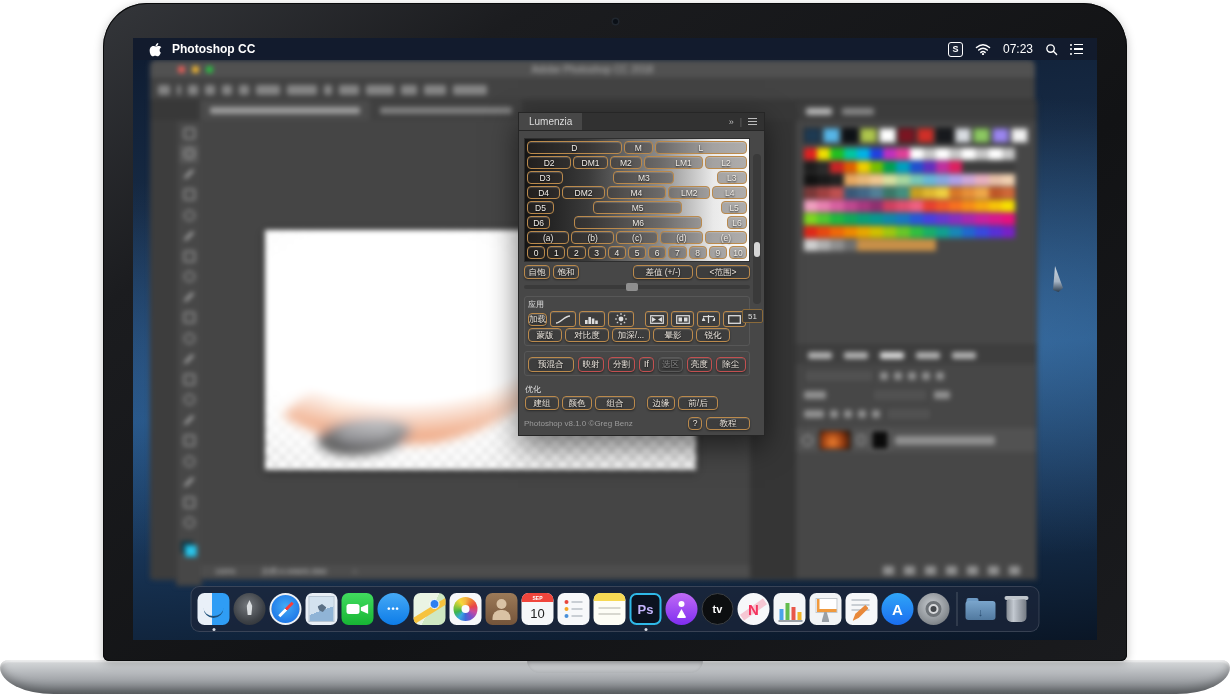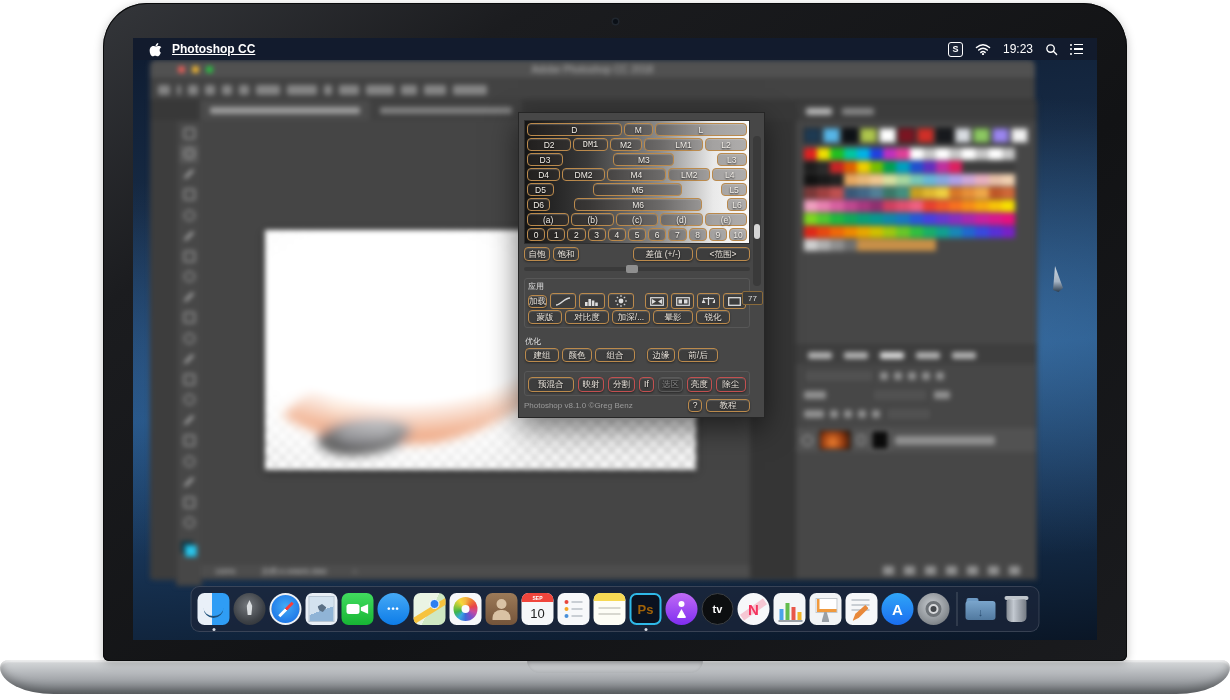--- a/index.html
+++ b/index.html
@@ -23,21 +23,21 @@
     background:
       radial-gradient(70% 55% at 88% 48%, rgba(90,150,210,.38) 0%, rgba(90,150,210,0) 70%),
       radial-gradient(60% 45% at 8% 55%, rgba(70,120,180,.30) 0%, rgba(70,120,180,0) 70%),
       linear-gradient(175deg,#0e1b30 0%,#162a44 25%,#22507f 56%,#173354 76%,#0a1626 100%);}
   .sail{position:absolute;left:920px;top:228px;width:10px;height:26px;background:linear-gradient(180deg,#e8ecef 0%,#b9c2cc 60%,#2a3642 100%);clip-path:polygon(20% 0,100% 85%,55% 100%,0 92%);opacity:.85;}
 
   
   .menubar{position:absolute;left:0;top:0;width:964px;height:22px;background:rgba(19,27,45,.96);
     display:flex;align-items:center;color:#fff;font-size:12px;z-index:30;}
   .menubar .apple{margin:0 10px 0 16px;display:flex;}
-  .menu-app{font-weight:bold;text-decoration:underline;}
+  .menu-app{font-weight:bold;}
   .menu-item{padding:0 9px;}
   .mb-right{margin-left:auto;display:flex;align-items:center;gap:12px;padding-right:14px;}
   .proxy-ic{width:13px;height:13px;border:1.5px solid #fff;border-radius:3px;display:flex;align-items:center;justify-content:center;
     font-size:9px;font-weight:bold;color:#fff;background:#1b2436;}
   .mb-time{font-size:12px;}
   .list-ic{display:flex;flex-direction:column;gap:2.5px;}
   .list-ic i{display:flex;align-items:center;gap:2px;}
   .list-ic i b{width:2px;height:2px;border-radius:50%;background:#fff;}
   .list-ic i s{width:9px;height:1.6px;background:#fff;display:block;}
 
@@ -192,21 +192,21 @@
   .cal-day{position:absolute;top:9px;left:0;right:0;bottom:0;display:flex;align-items:center;justify-content:center;font-size:13px;color:#222;}
   .i-reminders{background:#f7f8fa;}
   .i-reminders:before{content:"";position:absolute;left:7px;top:7px;width:4px;height:4px;border-radius:50%;background:#e8453c;
     box-shadow:0 7px 0 #f5a623, 0 14px 0 #4a90d9;}
   .i-reminders:after{content:"";position:absolute;left:14px;top:8px;width:11px;height:2px;background:#c9ced4;
     box-shadow:0 7px 0 #c9ced4, 0 14px 0 #c9ced4;}
   .i-notes{background:#fdfdf6;}
   .i-notes:before{content:"";position:absolute;left:0;top:0;right:0;height:8px;background:#f7d954;}
   .i-notes:after{content:"";position:absolute;left:5px;top:14px;width:22px;height:1.5px;background:#d8d8d0;box-shadow:0 6px 0 #d8d8d0;}
   .i-photoshop{background:#0b1220;border:2px solid #2fb9e8;box-sizing:border-box;}
-  .i-photoshop .di-glyph{color:#a16207;font-size:13px;}
+  .i-photoshop .di-glyph{color:#c4b5fd;font-size:13px;}
   .i-podcasts{background:linear-gradient(180deg,#c06bf5,#7f2df0);border-radius:50%;}
   .i-podcasts:before{content:"";position:absolute;left:13px;top:8px;width:6px;height:6px;border-radius:50%;background:#fff;}
   .i-podcasts:after{content:"";position:absolute;left:11px;top:16px;width:10px;height:9px;background:#fff;clip-path:polygon(50% 0,100% 100%,0 100%);border-radius:2px;}
   .i-appletv{background:#0c0e10;border:1px solid #3c4044;box-sizing:border-box;border-radius:50%;}
   .i-appletv .di-glyph{font-size:11px;}
   .i-news{background:#f7f8fa;border-radius:50%;}
   .i-news:before{content:"";position:absolute;left:2px;top:13px;width:28px;height:7px;background:rgba(244,52,94,.25);transform:rotate(-35deg);}
   .i-news .di-glyph{color:#f4345e;font-size:15px;}
   .i-numbers{background:#f4f6f8;}
   .i-numbers:before{content:"";position:absolute;inset:0;background-image:
@@ -260,21 +260,21 @@
         <span class="mb-right">
           <span class="proxy-ic">S</span>
           <svg width="16" height="12" viewBox="0 0 16 12">
               <g fill="none" stroke="#fff" stroke-width="1.5" stroke-linecap="round">
                 <path d="M1.5 4.5 C5.5 1 10.5 1 14.5 4.5"></path>
                 <path d="M3.7 7 C6.4 4.7 9.6 4.7 12.3 7"></path>
                 <path d="M5.9 9.4 C7.1 8.4 8.9 8.4 10.1 9.4"></path>
               </g>
               <circle cx="8" cy="11" r="1.1" fill="#fff"></circle>
             </svg>
-          <span class="mb-time">19:23</span>
+          <span class="mb-time">07:23</span>
           <svg width="13" height="13" viewBox="0 0 14 14">
               <circle cx="6" cy="6" r="4" fill="none" stroke="#fff" stroke-width="1.5"></circle>
               <line x1="9" y1="9" x2="12.5" y2="12.5" stroke="#fff" stroke-width="1.5" stroke-linecap="round"></line>
             </svg>
           <span class="list-ic">
               <i>
                 <b></b>
                 <s></s>
               </i>
               <i>
@@ -637,31 +637,43 @@
                   <span class="ly-bicon"></span>
                   <span class="ly-bicon"></span>
                   <span class="ly-bicon"></span>
                 </div>
             </div>
           </div>
         </div>
       </div>
 
       <div class="lumenzia">
+        <div class="lum-header">
+          <div class="lum-tab">Lumenzia</div>
+          <div class="lum-hicons">
+            <span>»</span>
+            <span style="color:#666">|</span>
+            <span class="hamb">
+                <s></s>
+                <s></s>
+                <s></s>
+              </span>
+          </div>
+        </div>
         <div class="lum-body">
           <div class="lum-mid">
             <div class="lum-grid" id="lum-grid">
                 <div class="lum-grow">
                   <div class="gbtn" style="flex-grow: 78;">D</div>
                   <div class="gbtn" style="flex-grow: 23;">M</div>
                   <div class="gbtn" style="flex-grow: 76;">L</div>
                 </div>
                 <div class="lum-grow">
                   <div class="gbtn" style="flex-grow: 39;">D2</div>
-                  <div class="gbtn" style="flex-grow: 30; font-family: Liberation Mono, monospace;">DM1</div>
+                  <div class="gbtn" style="flex-grow: 30;">DM1</div>
                   <div class="gbtn" style="flex-grow: 28;">M2</div>
                   <div class="gbtn" style="flex-grow: 34; padding-left: 20px;">LM1</div>
                   <div class="gbtn" style="flex-grow: 37;">L2</div>
                 </div>
                 <div class="lum-grow">
                   <div class="gbtn" style="flex-grow: 30;">D3</div>
                   <div class="gspacer" style="flex-grow: 41;"></div>
                   <div class="gbtn" style="flex-grow: 52;">M3</div>
                   <div class="gspacer" style="flex-grow: 34;"></div>
                   <div class="gbtn" style="flex-grow: 25;">L3</div>
@@ -716,21 +728,21 @@
               <div class="lbtn" style="width: 60px; height: 14px;">差值 (+/-)</div>
               <div class="lbtn" style="width: 54px; height: 14px;">&lt;范围&gt;</div>
             </div>
           <div class="lum-slider">
               <div class="lum-strack"></div>
               <div class="lum-sthumb"></div>
             </div>
           <div class="lum-scroll">
               <div class="lum-thumb"></div>
             </div>
-          <div class="lum-val">77</div>
+          <div class="lum-val">51</div>
 
           <div class="lum-group">
             <div class="lum-glabel">应用</div>
             <div class="lum-irow" id="lum-applyicons">
               <div class="lbtn" style="width:30px;height:13px">加载</div>
             <div class="icobtn">
                   <svg width="16" height="9" viewBox="0 0 16 9">
                     <path d="M1 8 C6 8 9 1 15 1" fill="none" stroke="#ddd" stroke-width="1.4"></path>
                   </svg>
                 </div>
@@ -786,44 +798,44 @@
               </div>
             <div class="lum-irow" id="lum-applybtns">
                 <div class="lbtn" style="width: 34px; height: 14px;">蒙版</div>
                 <div class="lbtn" style="width: 44px; height: 14px;">对比度</div>
                 <div class="lbtn" style="width: 38px; height: 14px;">加深/...</div>
                 <div class="lbtn" style="width: 40px; height: 14px;">晕影</div>
                 <div class="lbtn" style="width: 34px; height: 14px;">锐化</div>
               </div>
           </div>
 
+          <div class="lum-group">
+            <div class="lum-brow" id="lum-actionrow">
+                <div class="lbtn" style="width: 48px; height: 15px;">预混合</div>
+                <div class="lbtn red" style="width: 28px; height: 15px;">映射</div>
+                <div class="lbtn red" style="width: 28px; height: 15px;">分割</div>
+                <div class="lbtn red" style="width: 16px; height: 15px;">If</div>
+                <div class="lbtn dis" style="width: 26px; height: 15px;">选区</div>
+                <div class="lbtn red" style="width: 26px; height: 15px;">亮度</div>
+                <div class="lbtn red" style="width: 32px; height: 15px;">除尘</div>
+              </div>
+          </div>
+
           <div class="lum-group" style="border-color:transparent;padding-left:0;padding-right:0">
             <div class="lum-glabel">优化</div>
             <div class="lum-irow" id="lum-refinebtns">
                 <div class="lbtn" style="width: 34px; height: 14px;">建组</div>
                 <div class="lbtn" style="width: 30px; height: 14px;">颜色</div>
                 <div class="lbtn" style="width: 40px; height: 14px;">组合</div>
                 <div class="" style="width: 6px;"></div>
                 <div class="lbtn" style="width: 28px; height: 14px;">边缘</div>
                 <div class="lbtn" style="width: 40px; height: 14px;">前/后</div>
               </div>
           </div>
 
-          <div class="lum-group">
-            <div class="lum-brow" id="lum-actionrow">
-                <div class="lbtn" style="width: 48px; height: 15px;">预混合</div>
-                <div class="lbtn red" style="width: 28px; height: 15px;">映射</div>
-                <div class="lbtn red" style="width: 28px; height: 15px;">分割</div>
-                <div class="lbtn red" style="width: 16px; height: 15px;">If</div>
-                <div class="lbtn dis" style="width: 26px; height: 15px;">选区</div>
-                <div class="lbtn red" style="width: 26px; height: 15px;">亮度</div>
-                <div class="lbtn red" style="width: 32px; height: 15px;">除尘</div>
-              </div>
-          </div>
-
           <div class="lum-footer">
             <span class="lum-ver">Photoshop v8.1.0 ©Greg Benz</span>
             <span class="fsp">
               <span class="lbtn" style="width:14px;height:13px">?</span>
               <span class="lbtn" style="width:44px;height:13px">教程</span>
             </span>
           </div>
         </div>
       </div>
 

